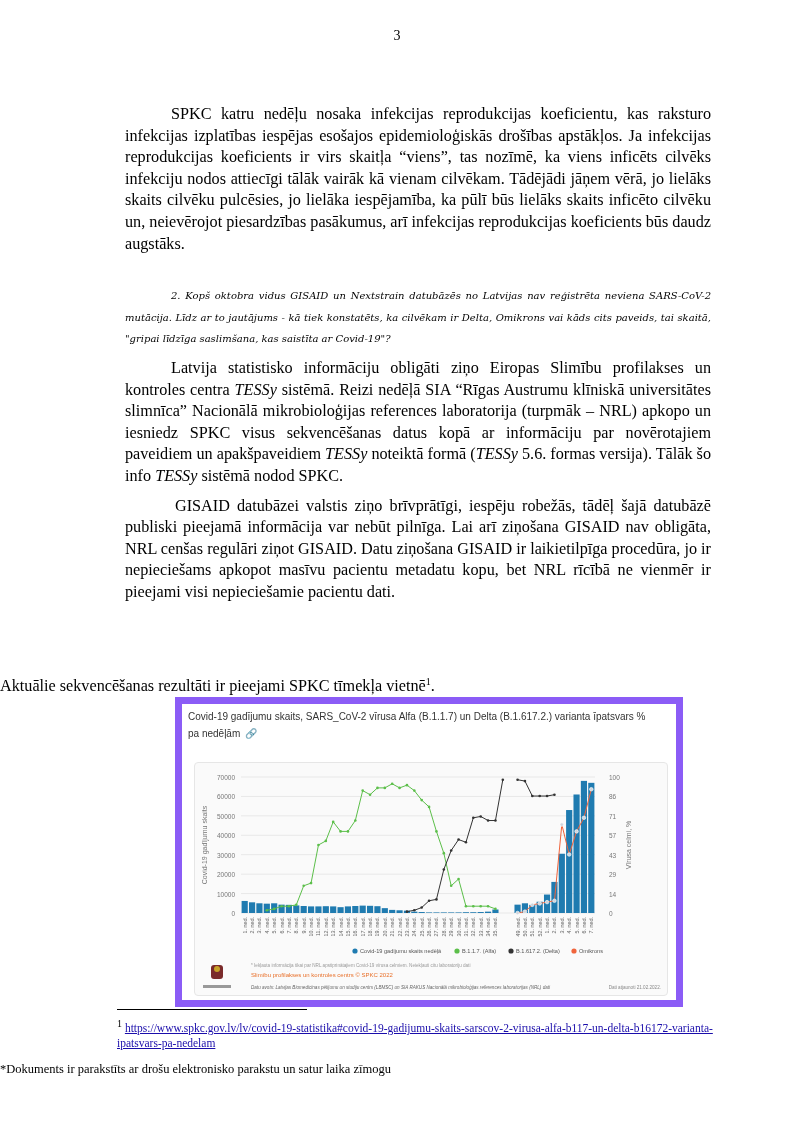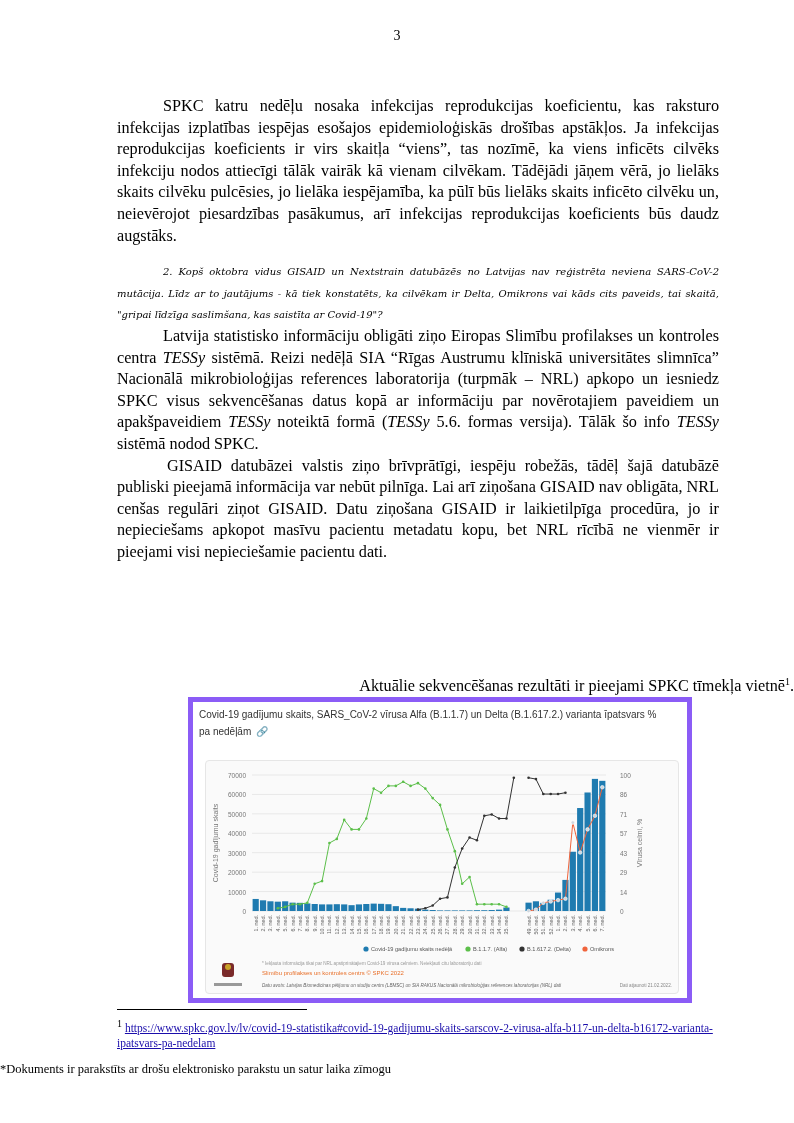--- a/index.html
+++ b/index.html
@@ -1,27 +1,27 @@
 <!DOCTYPE html>
 <html><head>
 <meta charset="utf-8">
 <style>
   html, body { margin: 0; padding: 0; background: #ffffff; }
   body { width: 794px; height: 1123px; position: relative; overflow: hidden;
          font-family: "Liberation Serif", serif; color: #000; }
   .page-num { position: absolute; top: 28px; left: 0; width: 794px; text-align: center; font-size: 14px; }
   .body-text { position: absolute; left: 117px; width: 602px; font-size: 16.2px; line-height: 21.6px; text-align: justify; }
-  .p { margin: 0; }
+  .p { margin: 8px; }
   .indent1 { text-indent: 46px; }
   .indent2 { text-indent: 46px; }
   .q { font-style: italic; font-family: "DejaVu Serif", serif; font-size: 10px; line-height: 21.6px; }
   .gap { height: 14px; }
-  .caption { position: absolute; top: 676px; left: 0; width: 794px; text-align: right; font-size: 16.2px; }
+  .caption { position: absolute; top: 676px; left: 0; width: 794px; text-align: left; font-size: 16.2px; }
   sup { font-size: 10px; }
-  .chart-frame { position: absolute; left: 188px; top: 697px; width: 494px; height: 296px; border: 5px solid #8b5cf6; background: #fff; font-family: "Liberation Sans", sans-serif; }
+  .chart-frame { position: absolute; left: 175px; top: 697px; width: 494px; height: 296px; border: 7px solid #8b5cf6; background: #fff; font-family: "Liberation Sans", sans-serif; }
   .chart-title { position: absolute; left: 6px; top: 4px; width: 470px; font-size: 10px; line-height: 17px; color: #333; }
   .chart-inner { position: absolute; left: 12px; top: 58px; width: 472px; height: 232px; background: #fafafa; border: 1px solid #e6e6e6; border-radius: 4px; }
   svg text { font-family: "Liberation Sans", sans-serif; }
   .footnote-rule { position: absolute; left: 117px; top: 1009px; width: 190px; height: 1px; background: #000; }
   .footnote { position: absolute; left: 117px; top: 1016px; width: 605px; font-size: 11.5px; line-height: 15px; }
   .footnote a { color: #1a0dab; text-decoration: underline; }
   .sign-note { position: absolute; top: 1062px; left: 0; width: 794px; font-size: 12.5px; }
 </style>
 </head>
 <body>

